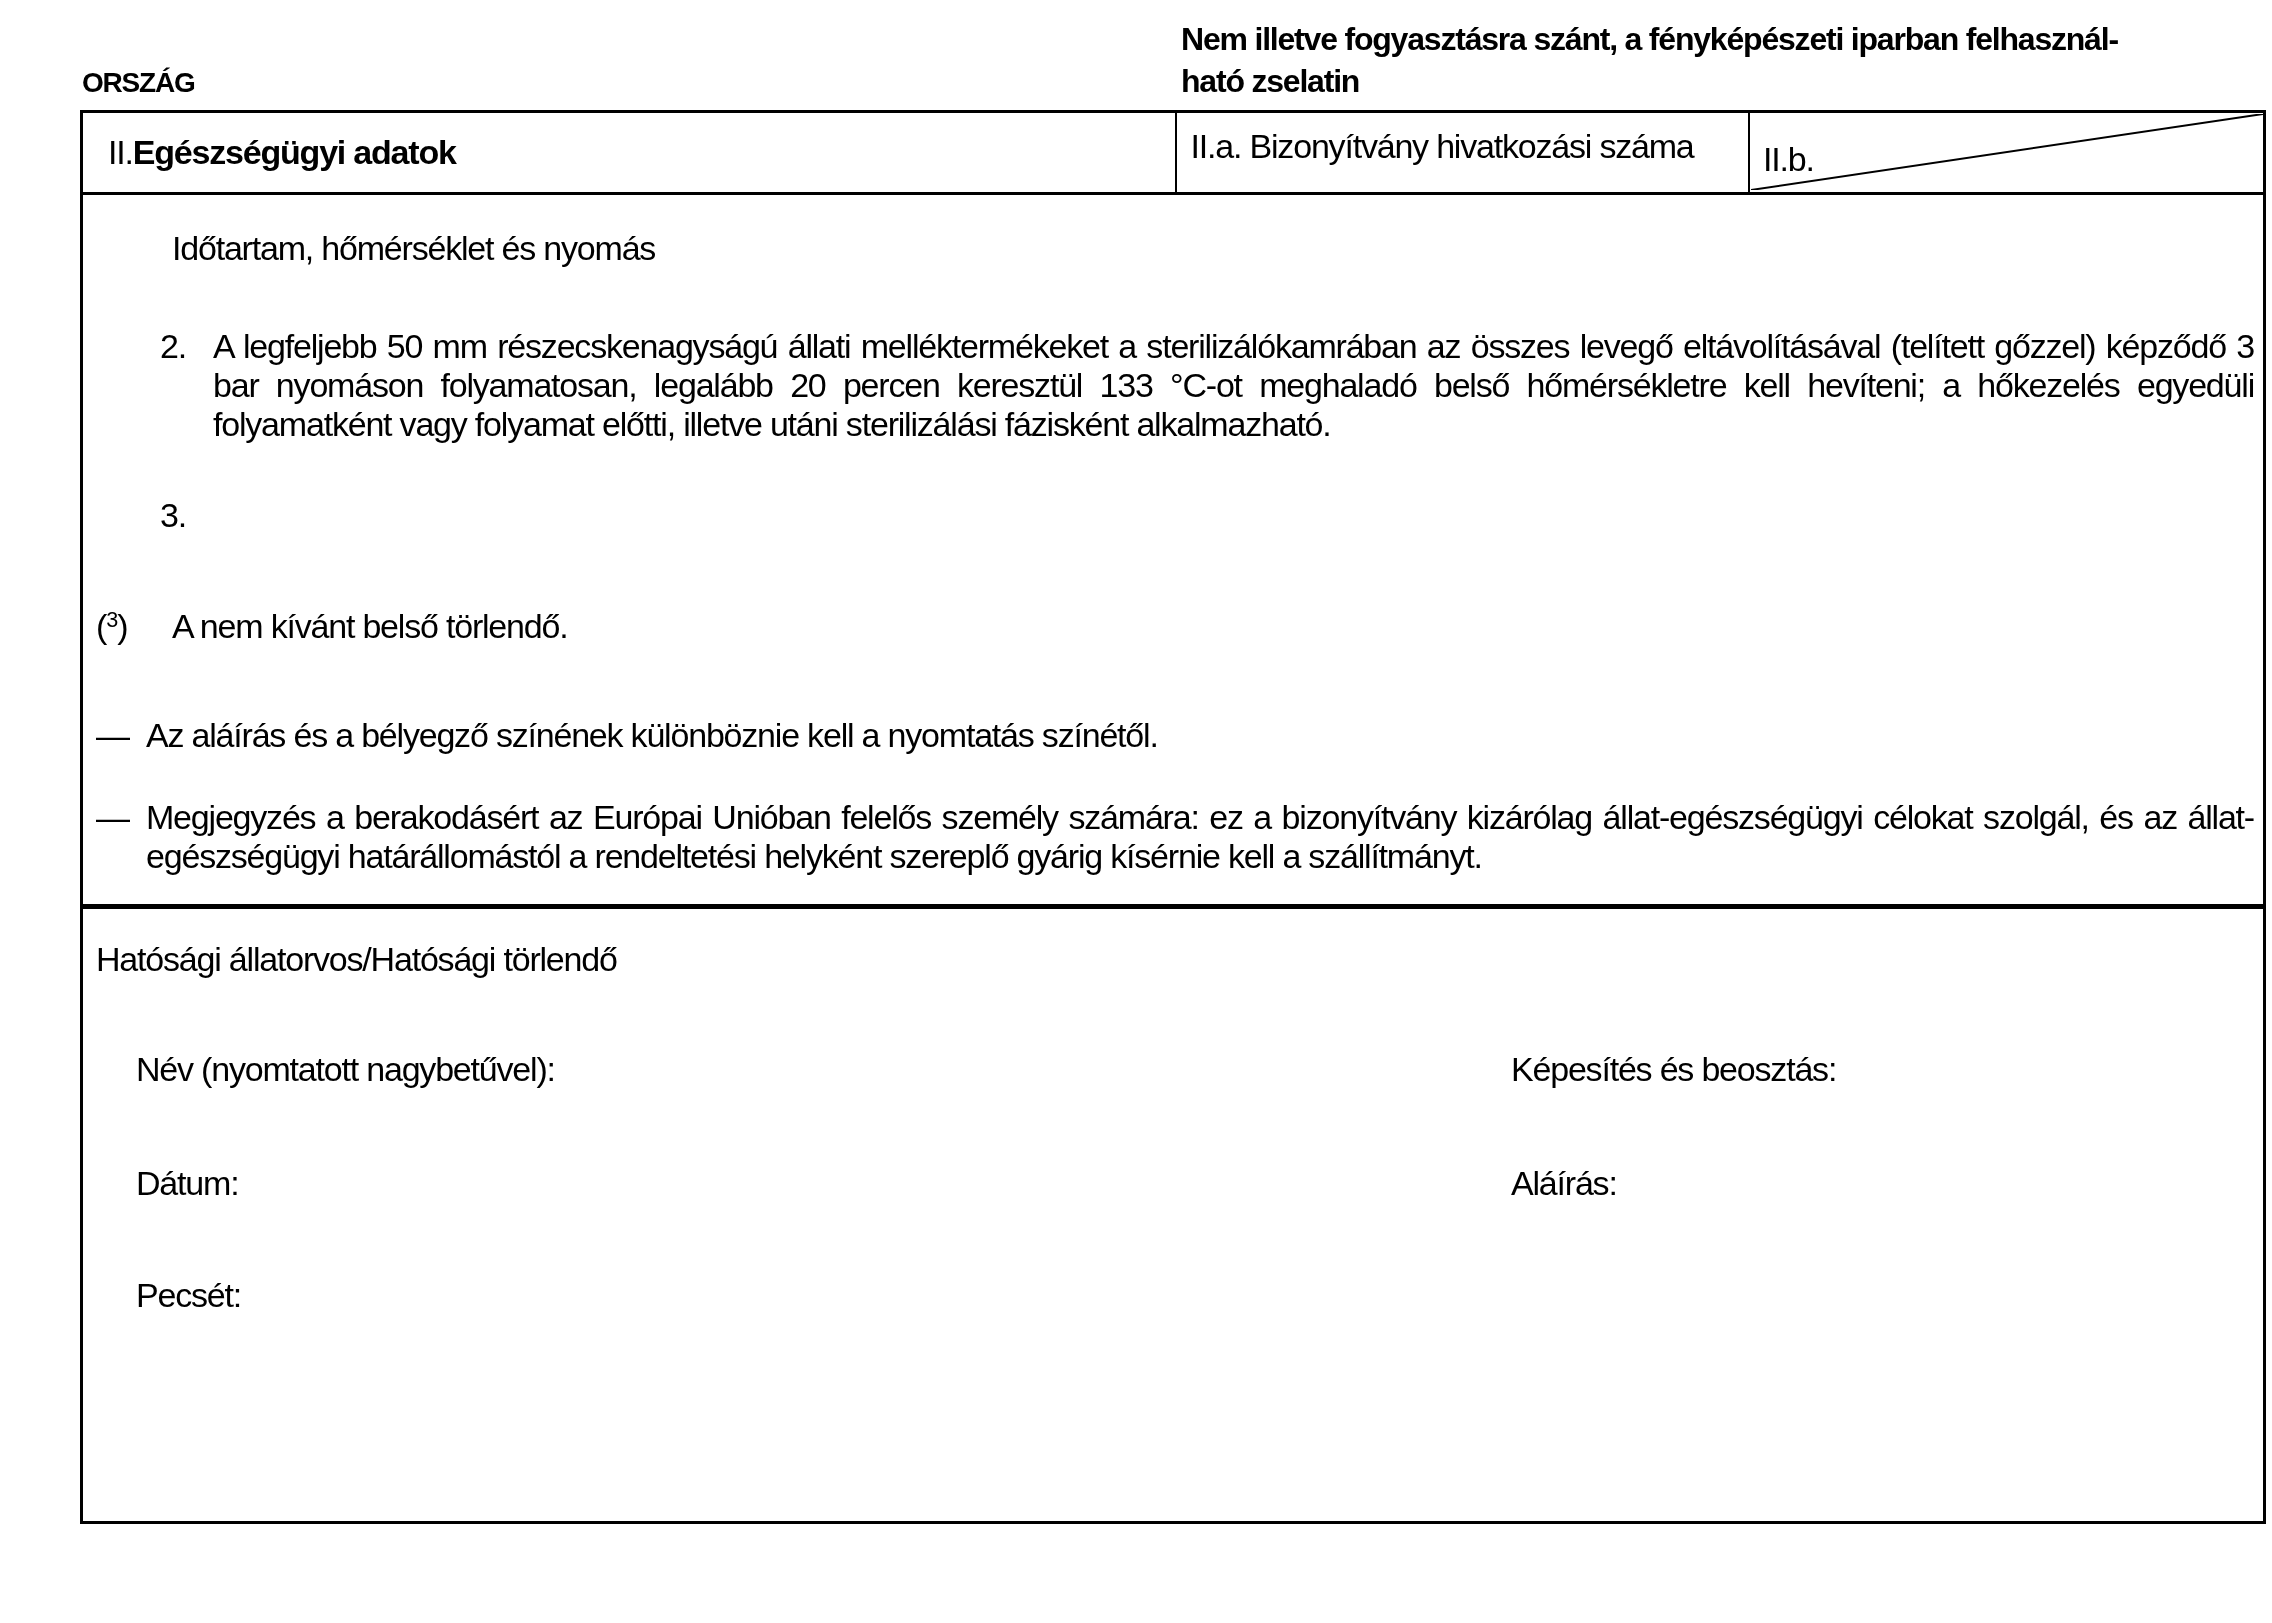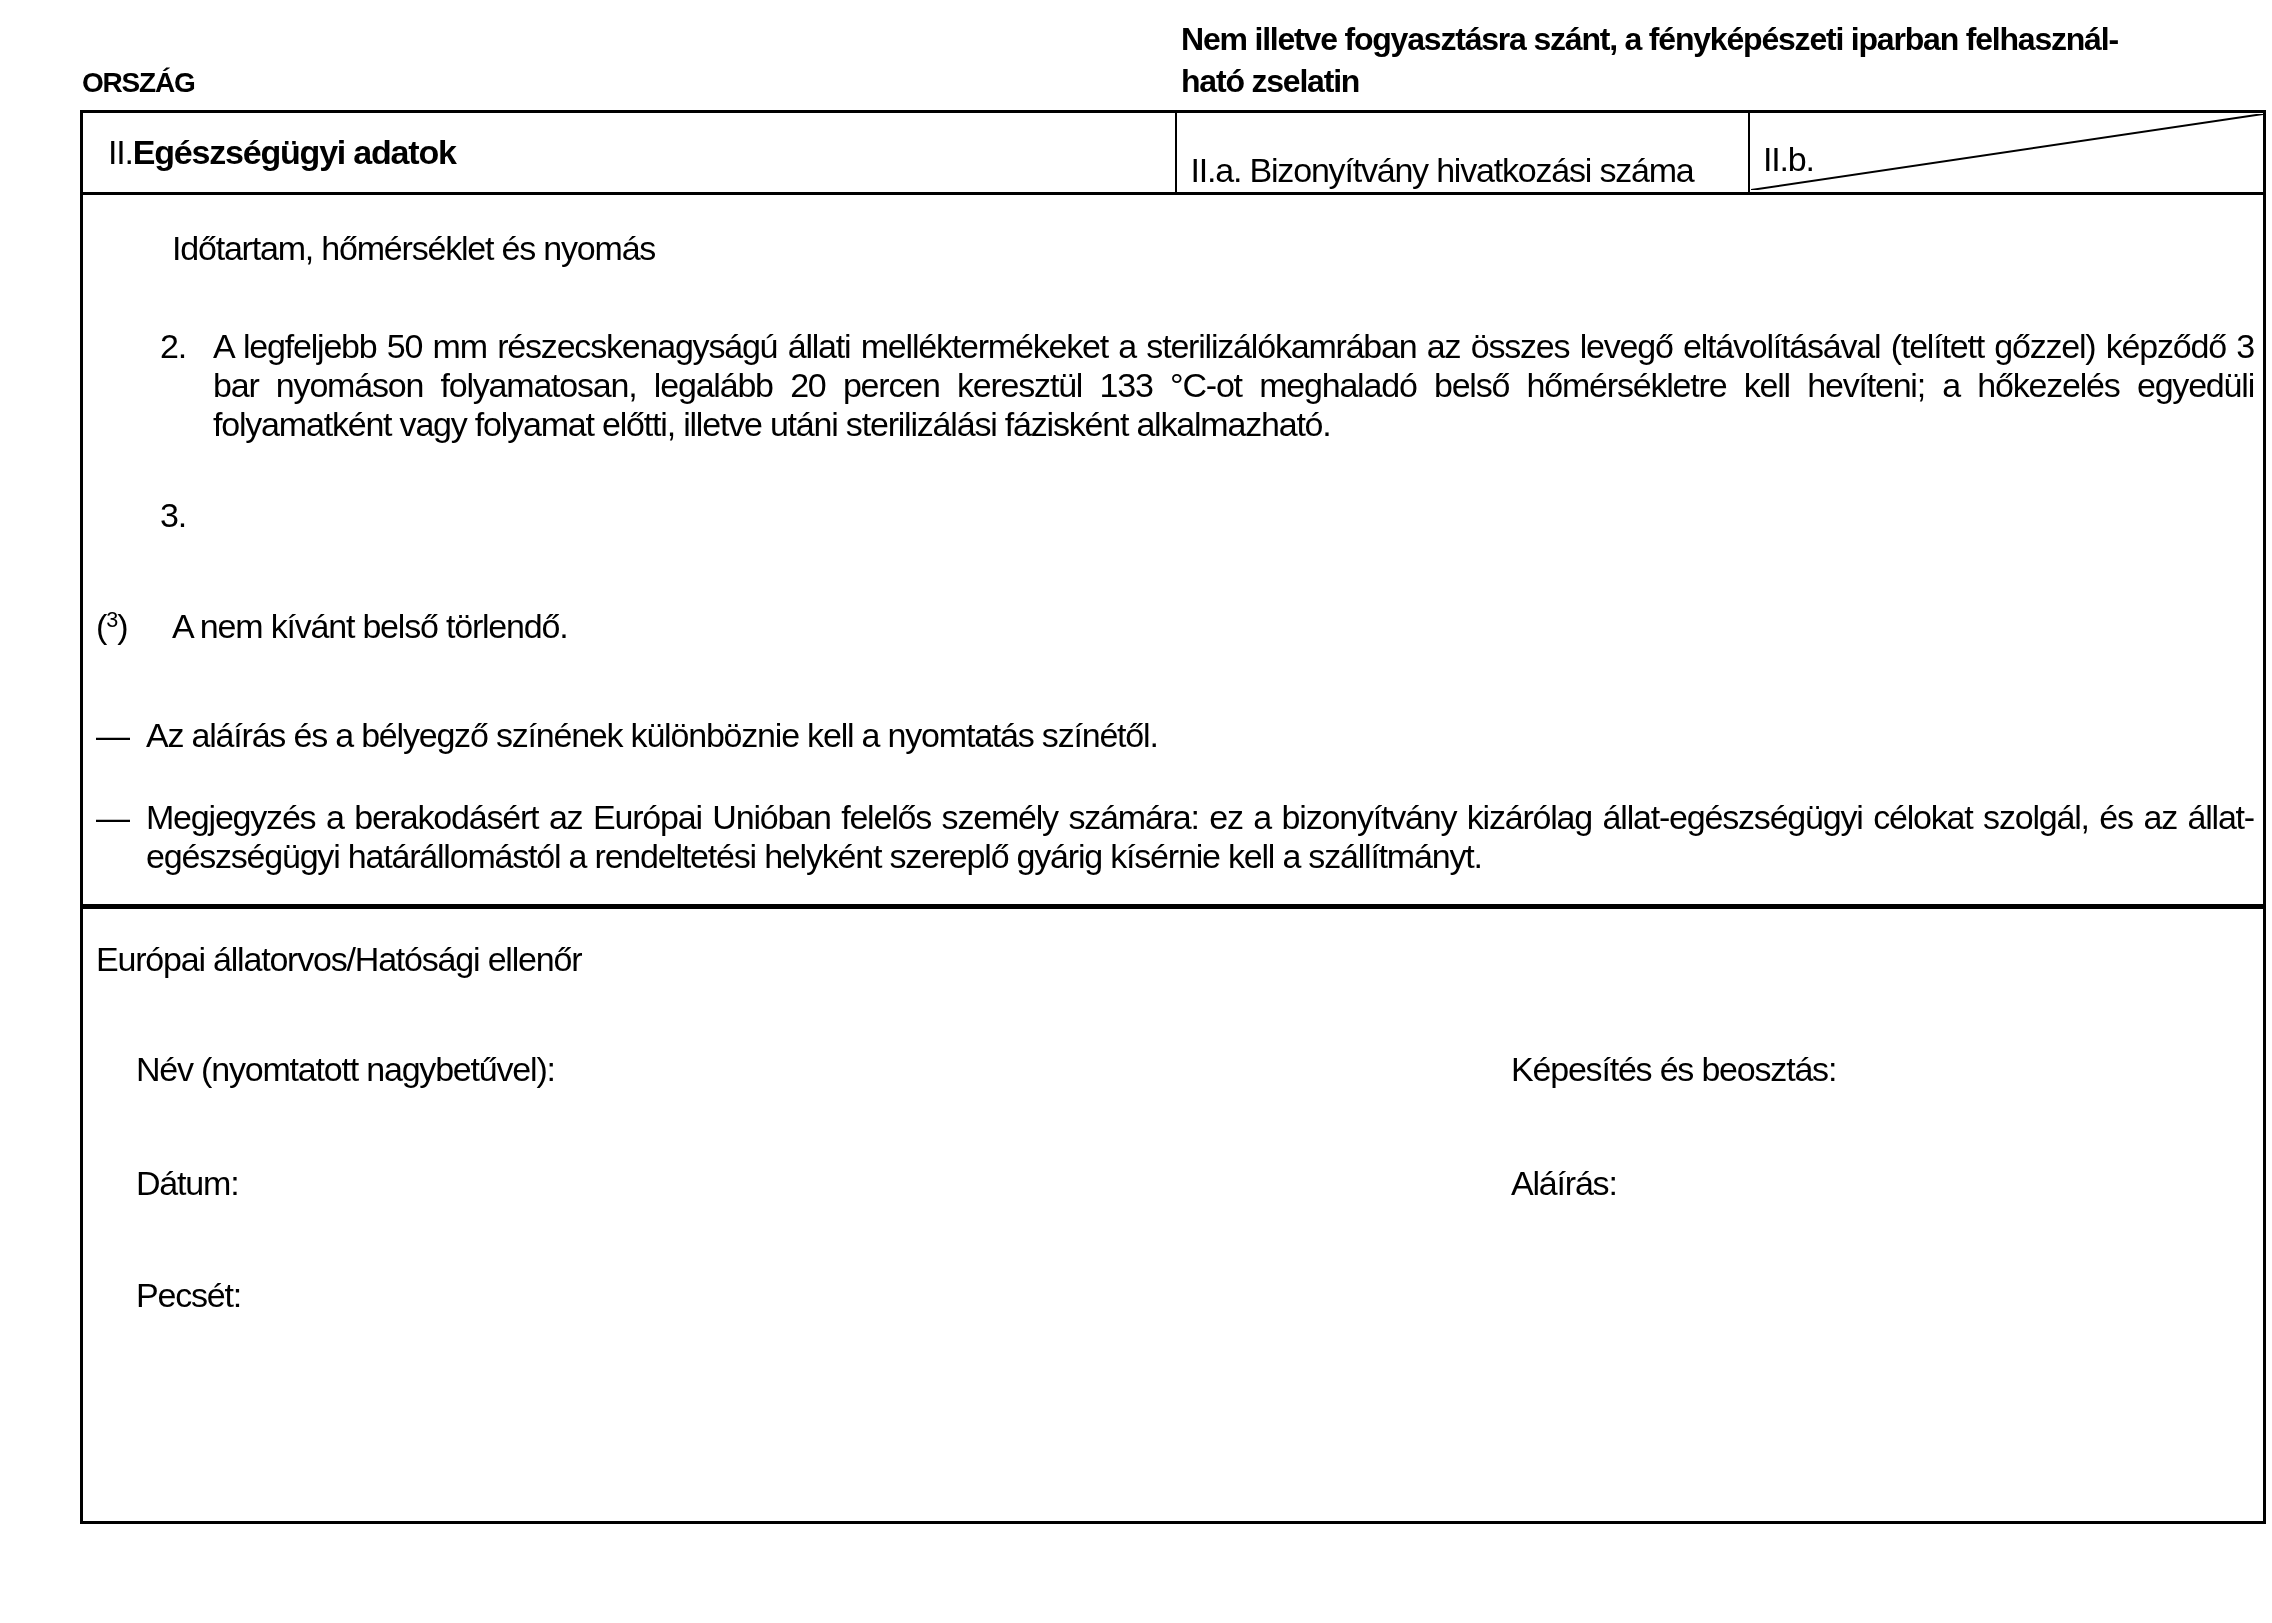--- a/index.html
+++ b/index.html
@@ -50,21 +50,21 @@
 
   <div class="abs hline" style="left:80px;top:192px;width:2186px;"></div>
 
   <div class="abs hline-heavy" style="left:80px;top:904px;width:2186px;"></div>
 
   <div class="abs cell-pad" style="left:83px;top:113px;width:1176px;height:79px;">
     <span class="body-text nw" style="margin-left:25px;">II.</span>
     <span class="body-text nw bold" style="">Egészségügyi adatok</span>
   </div>
 
-  <div class="abs cell-pad" style="left:1177px;top:113px;width:571px;height:66px;margin-top:24px;">
+  <div class="abs cell-pad" style="left:1177px;top:113px;width:571px;height:66px;">
     <span class="body-text nw" style="margin-left:13.6px;">II.a. Bizonyítvány hivatkozási száma</span>
   </div>
 
   <div class="abs cell-pad" style="left:1751px;top:113px;width:512px;height:93px;">
     <span class="body-text nw" style="margin-left:12px;">II.b.</span>
   </div>
   <div class="abs diag-box">
     <svg viewBox="0 0 100 100" preserveAspectRatio="none" aria-hidden="true">
       <line x1="0" y1="100" x2="100" y2="0" stroke="#000" stroke-width="2" vector-effect="non-scaling-stroke"></line>
     </svg>
@@ -79,21 +79,21 @@
 
   <div class="abs body-text nw" style="left:96px;top:607px;"><span>(</span><span class="sup">3</span><span>)</span></div>
   <div class="abs body-text nw" style="left:172px;top:607px;">A nem kívánt belső törlendő.</div>
 
   <div class="abs body-text" style="left:96px;top:716px;">—</div>
   <div class="abs body-text nw" style="left:146px;top:716px;">Az aláírás és a bélyegző színének különböznie kell a nyomtatás színétől.</div>
 
   <div class="abs body-text" style="left:96px;top:798px;">—</div>
   <div class="abs body-text justify" style="left:146px;top:798px;width:2108px;">Megjegyzés a berakodásért az Európai Unióban felelős személy számára: ez a bizonyítvány kizárólag állat-egészségügyi célokat szolgál, és az állat-egészségügyi határállomástól a rendeltetési helyként szereplő gyárig kísérnie kell a szállítmányt.</div>
 
-  <div class="abs body-text nw" style="left:96px;top:940px;">Európai állatorvos/Hatósági ellenőr</div>
+  <div class="abs body-text nw" style="left:96px;top:940px;">Hatósági állatorvos/Hatósági törlendő</div>
 
   <div class="abs body-text nw" style="left:136px;top:1050px;">Név (nyomtatott nagybetűvel):</div>
   <div class="abs body-text nw" style="left:1511px;top:1050px;">Képesítés és beosztás:</div>
 
   <div class="abs body-text nw" style="left:136px;top:1164px;">Dátum:</div>
   <div class="abs body-text nw" style="left:1511px;top:1164px;">Aláírás:</div>
 
   <div class="abs body-text nw" style="left:136px;top:1276px;">Pecsét:</div>
 
 </div>

